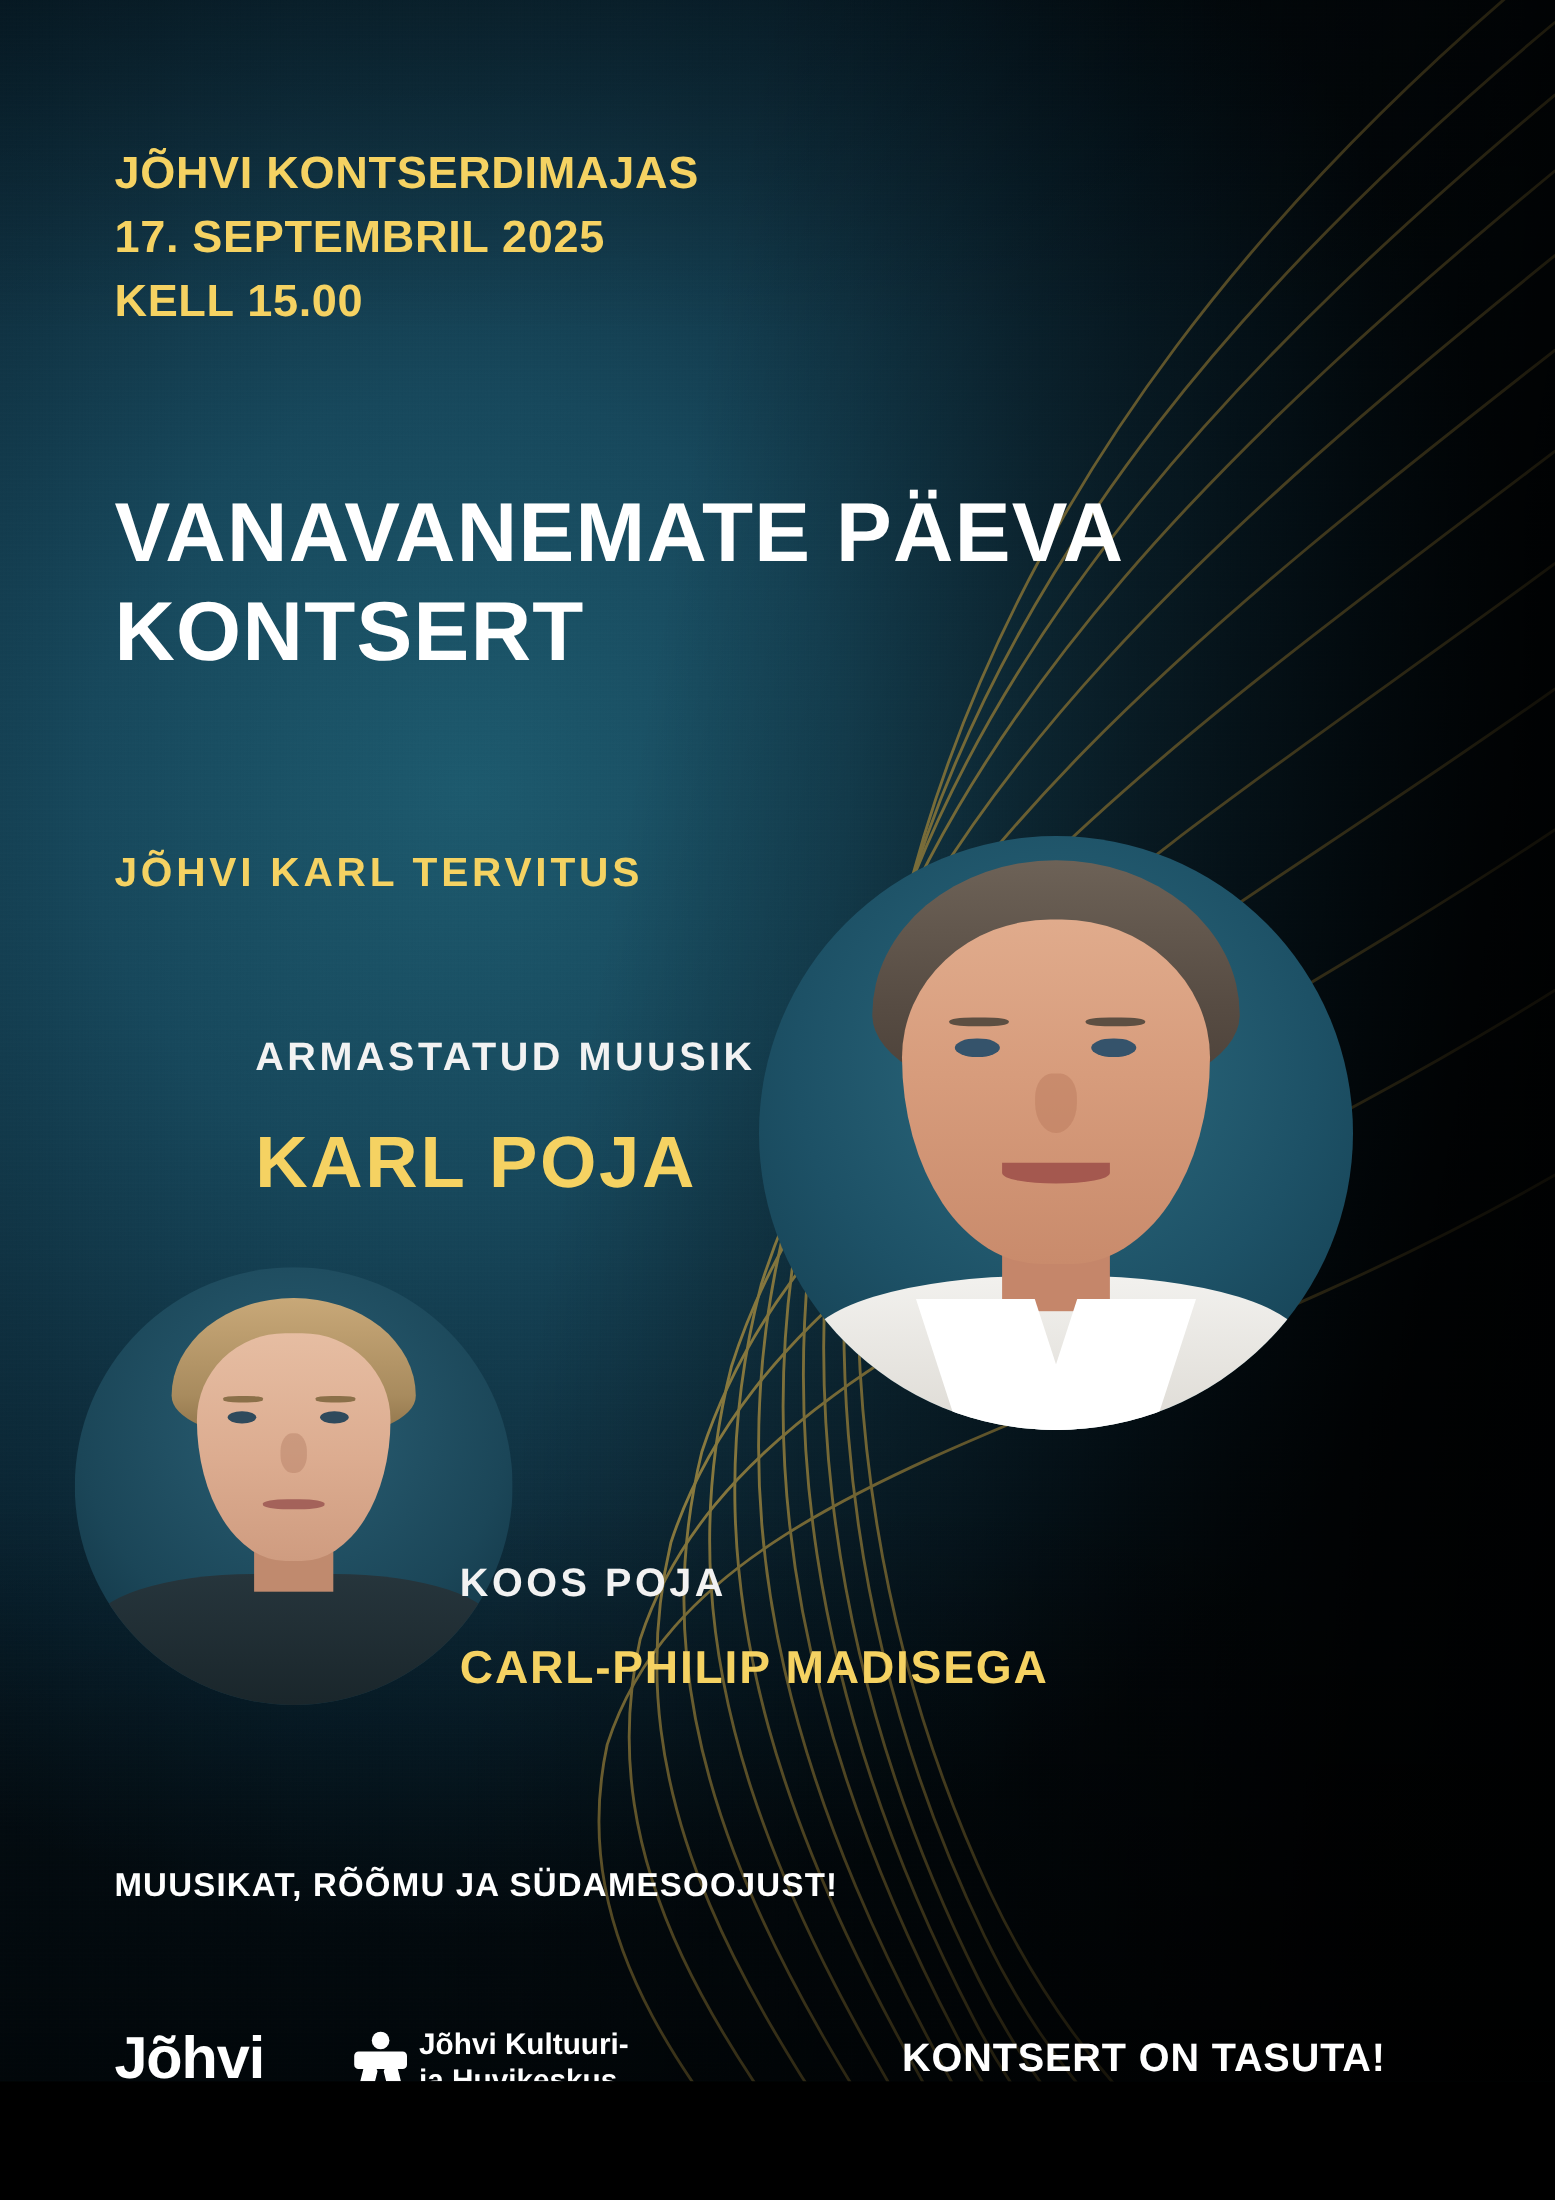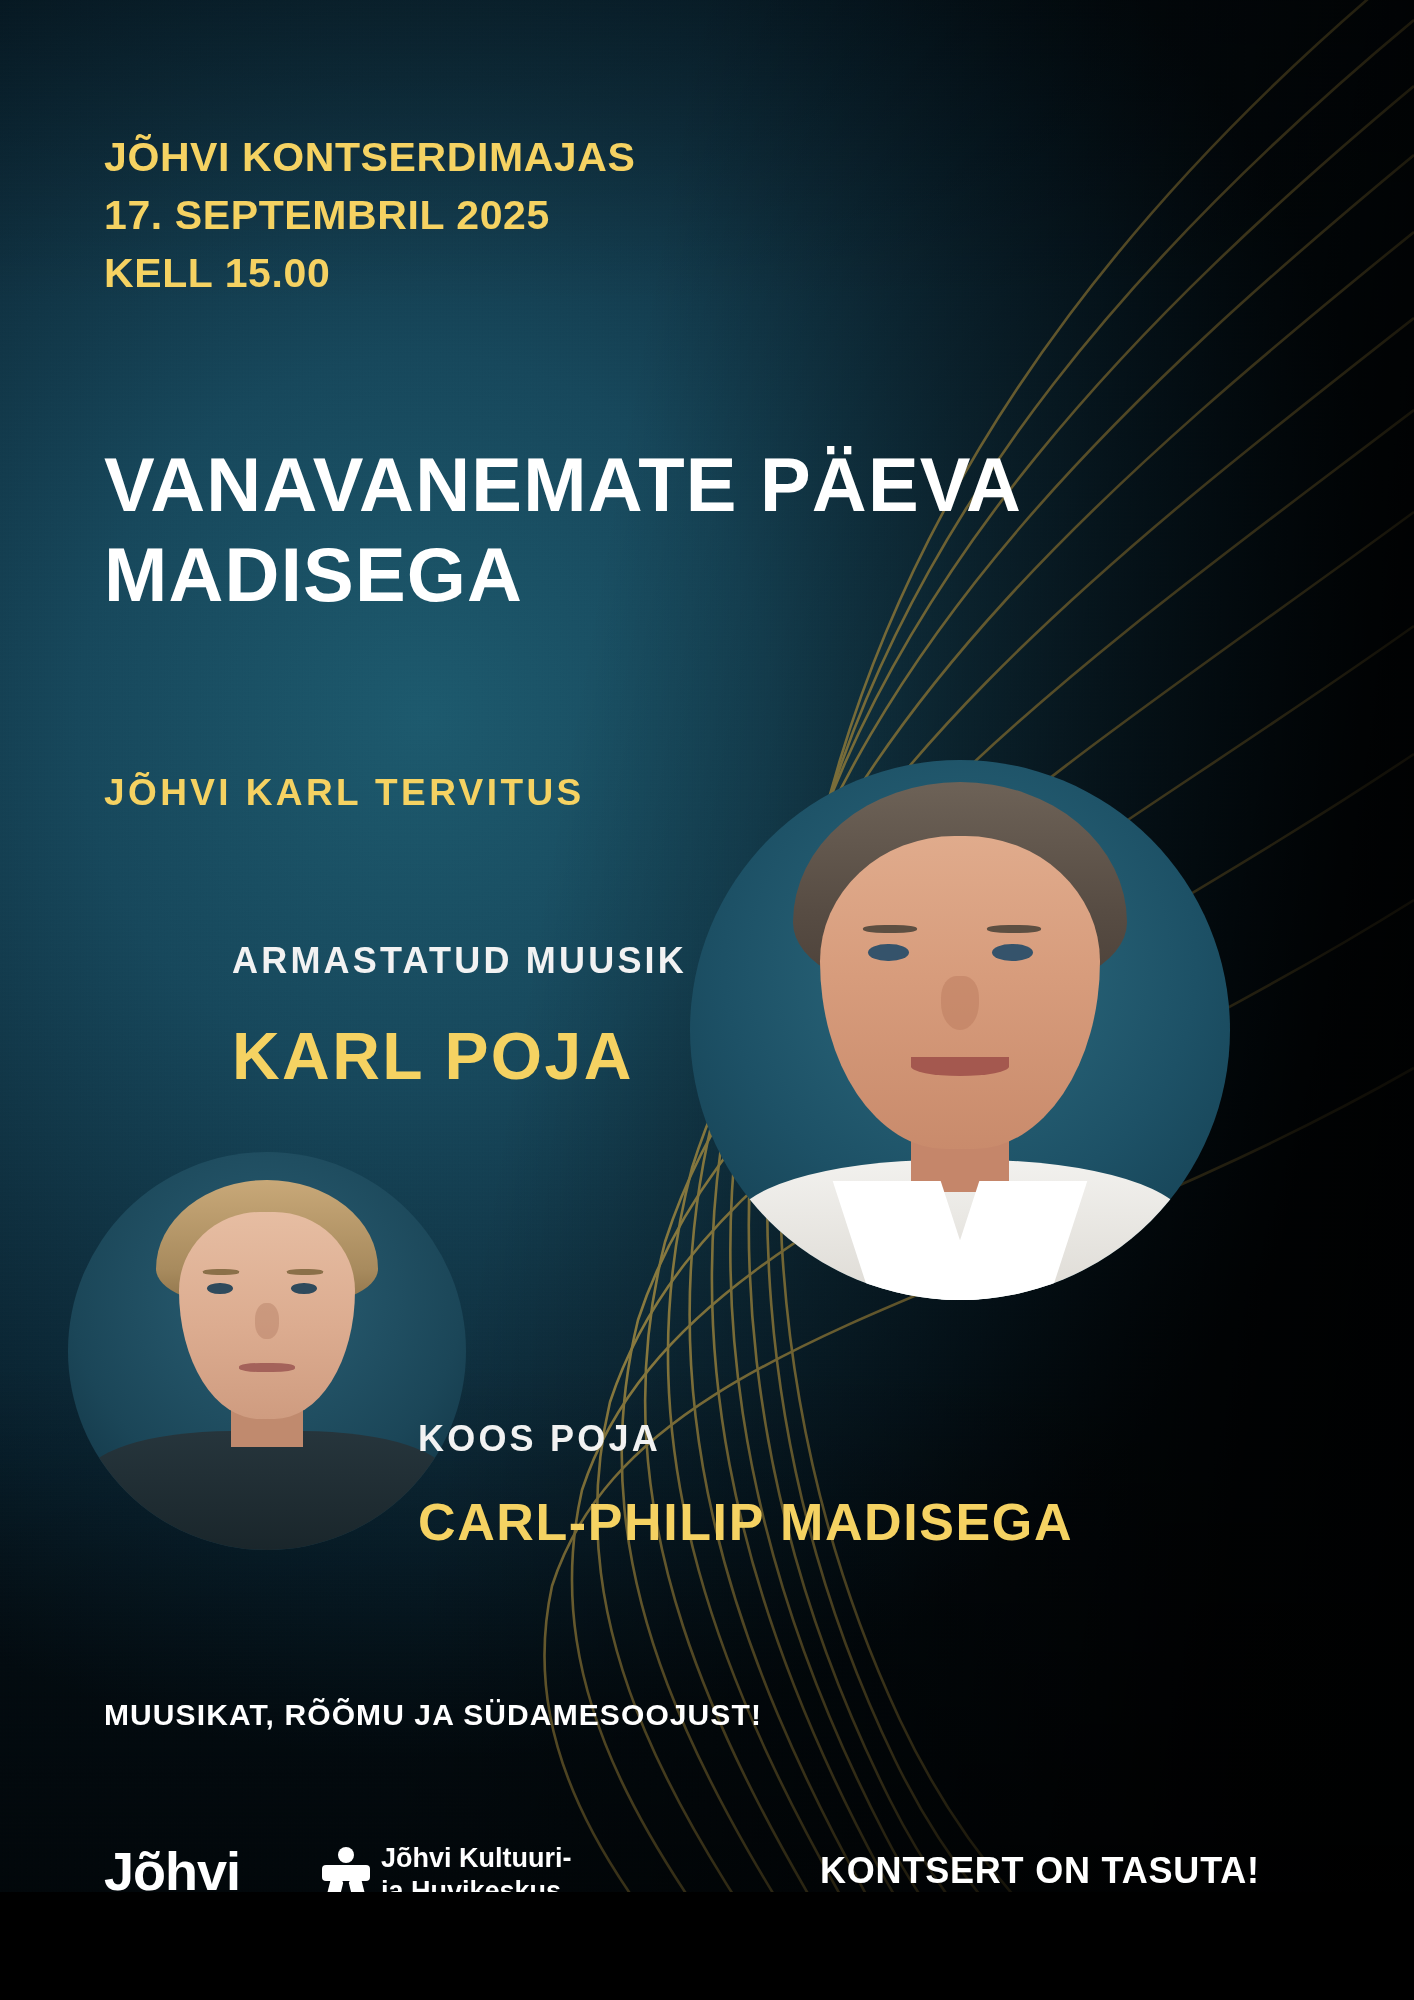--- a/index.html
+++ b/index.html
@@ -108,21 +108,21 @@
     color: #f2f2f2;
     font-size: 36px;
     font-weight: bold;
     letter-spacing: 3.2px;
   }
   .son-name {
     position: absolute;
     left: 418px;
     top: 1492px;
     color: #f5d262;
-    font-size: 52px;
+    font-size: 42px;
     font-weight: bold;
     letter-spacing: 1.6px;
     white-space: nowrap;
   }
 
   .closing {
     position: absolute;
     left: 104px;
     top: 1692px;
     color: #ffffff;
@@ -408,21 +408,21 @@
   </div>
 
   <div class="event-info">
     <div>JÕHVI KONTSERDIMAJAS</div>
     <div>17. SEPTEMBRIL 2025</div>
     <div>KELL 15.00</div>
   </div>
 
   <div class="main-title">
     <div>VANAVANEMATE PÄEVA</div>
-    <div>MADISEGA</div>
+    <div>KONTSERT</div>
   </div>
 
   <div class="subtitle-greeting">JÕHVI KARL TERVITUS</div>
 
   <div class="musician-label">ARMASTATUD MUUSIK</div>
   <div class="musician-name">KARL POJA</div>
 
   <div class="son-label">KOOS POJA</div>
   <div class="son-name">CARL-PHILIP MADISEGA</div>
 

